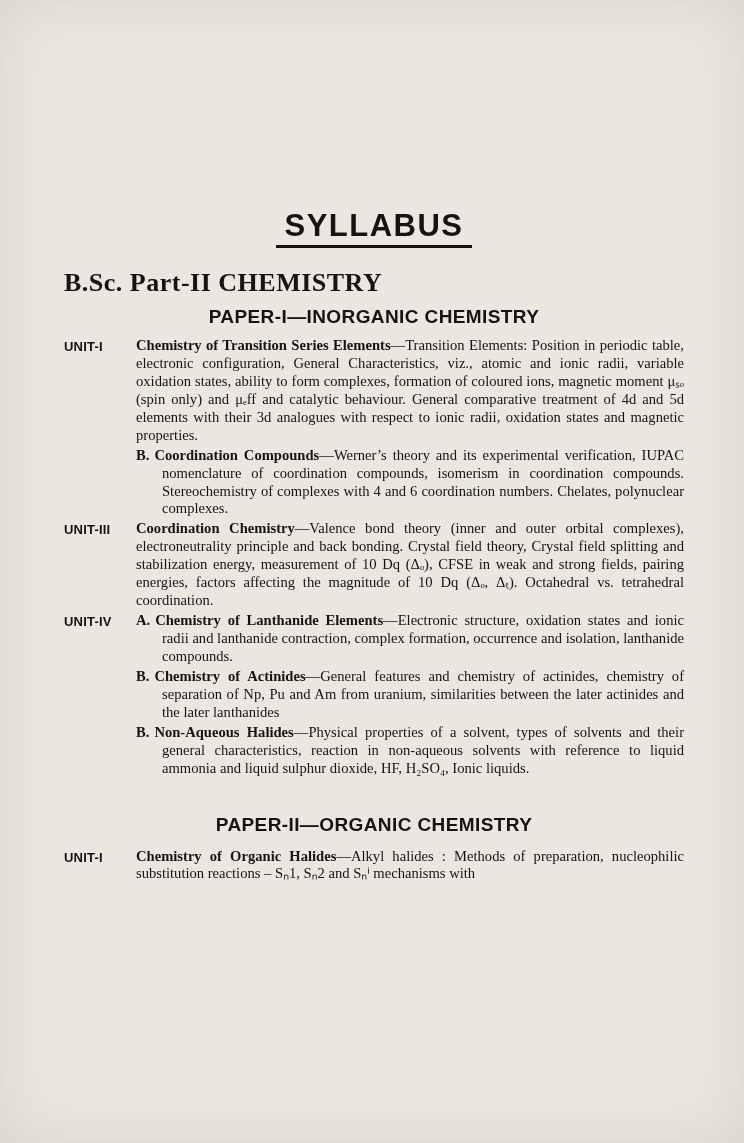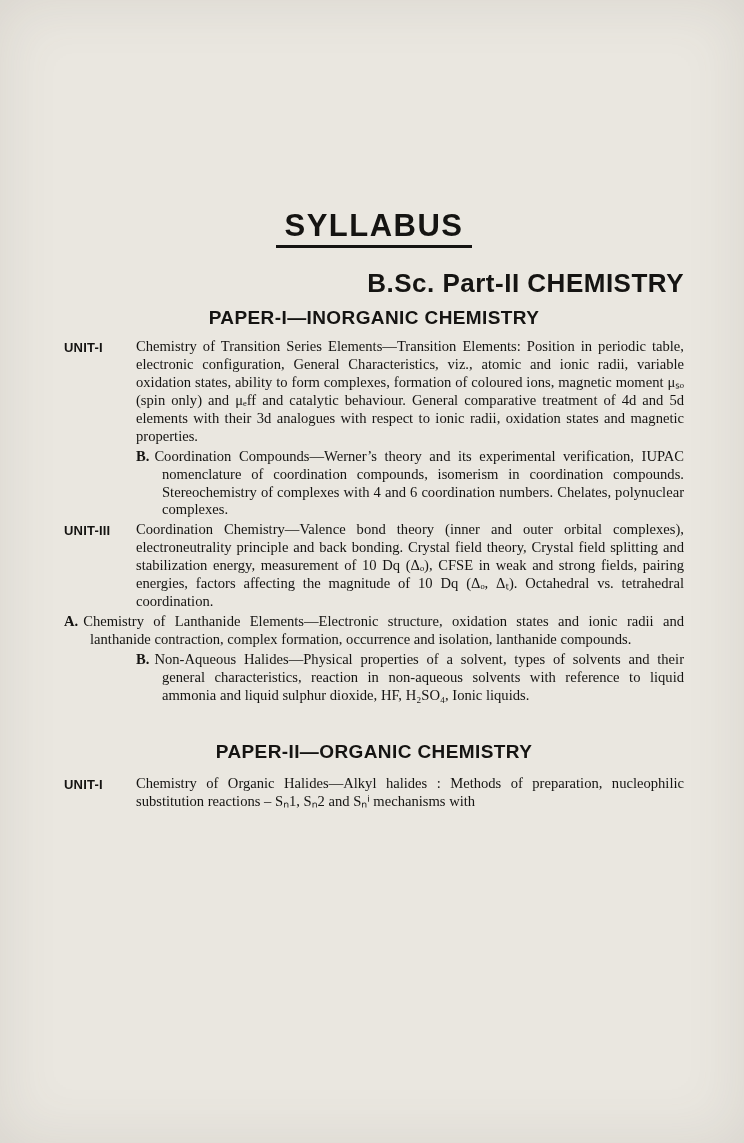--- a/index.html
+++ b/index.html
@@ -20,22 +20,22 @@
   .title-text {
     display: inline-block;
     font-family: "Liberation Sans", sans-serif;
     font-weight: bold;
     font-size: 31px;
     letter-spacing: 1.5px;
     border-bottom: 3px solid #151412;
     padding: 0 8px 1px 8px;
   }
   .subtitle {
-    text-align: right;
-    font-family: Liberation Sans, sans-serif;
+    text-align: left;
+    font-family: Liberation Serif, serif;
     font-weight: bold;
     font-size: 26px;
     letter-spacing: 0.5px;
     margin-bottom: 8px;
   }
   .paper-heading {
     text-align: center;
     font-family: "Liberation Sans", sans-serif;
     font-weight: bold;
     font-size: 19px;
@@ -53,21 +53,21 @@
     padding-top: 2px;
   }
   .content {
     flex: 1;
     text-align: justify;
     font-size: 14.6px;
     line-height: 1.23;
   }
   .content.lettered { padding-left: 26px; text-indent: -26px; }
   .letter { font-weight: bold; margin-right: 5px; }
-  .lead { font-weight: normal; }
+  .lead { font-weight: bold; }
   .footer {
     position: absolute;
     left: 0; right: 0;
     bottom: 116px;
     text-align: center;
     font-size: 14.5px;
     letter-spacing: 1px;
   }
 </style>
 </head>
@@ -93,23 +93,28 @@
     <div class="unit-cell"></div>
     <div class="content lettered"><b class="letter">B.</b><b class="lead">Coordination Compounds</b><span>—Werner’s theory and its experimental verification, IUPAC nomenclature of coordination compounds, isomerism in coordination compounds. Stereochemistry of complexes with 4 and 6 coordination numbers. Chelates, polynuclear complexes.</span></div>
   </div>
 
   <div class="row">
     <div class="unit-cell">UNIT-III</div>
     <div class="content"><b class="lead">Coordination Chemistry</b><span>—Valence bond theory (inner and outer orbital complexes), electroneutrality principle and back bonding. Crystal field theory, Crystal field splitting and stabilization energy, measurement of 10 Dq (Δₒ), CFSE in weak and strong fields, pairing energies, factors affecting the magnitude of 10 Dq (Δₒ, Δₜ). Octahedral vs. tetrahedral coordination.</span></div>
   </div>
 
   <div class="row">
+    <div class="unit-cell">UNIT-IV</div>
     <div class="content lettered"><b class="letter">A.</b><b class="lead">Chemistry of Lanthanide Elements</b><span>—Electronic structure, oxidation states and ionic radii and lanthanide contraction, complex formation, occurrence and isolation, lanthanide compounds.</span></div>
   </div>
 
+  <div class="row">
+    <div class="unit-cell"></div>
+    <div class="content lettered"><b class="letter">B.</b><b class="lead">Chemistry of Actinides</b><span>—General features and chemistry of actinides, chemistry of separation of Np, Pu and Am from uranium, similarities between the later actinides and the later lanthanides</span></div>
+  </div>
 
 
   <div class="row">
     <div class="unit-cell"></div>
     <div class="content lettered"><b class="letter">B.</b><b class="lead">Non-Aqueous Halides</b><span>—Physical properties of a solvent, types of solvents and their general characteristics, reaction in non-aqueous solvents with reference to liquid ammonia and liquid sulphur dioxide, HF, H₂SO₄, Ionic liquids.</span></div>
   </div>
 
   <div class="paper-heading paper2-heading">PAPER-II—ORGANIC CHEMISTRY</div>
 
   <div class="row">

